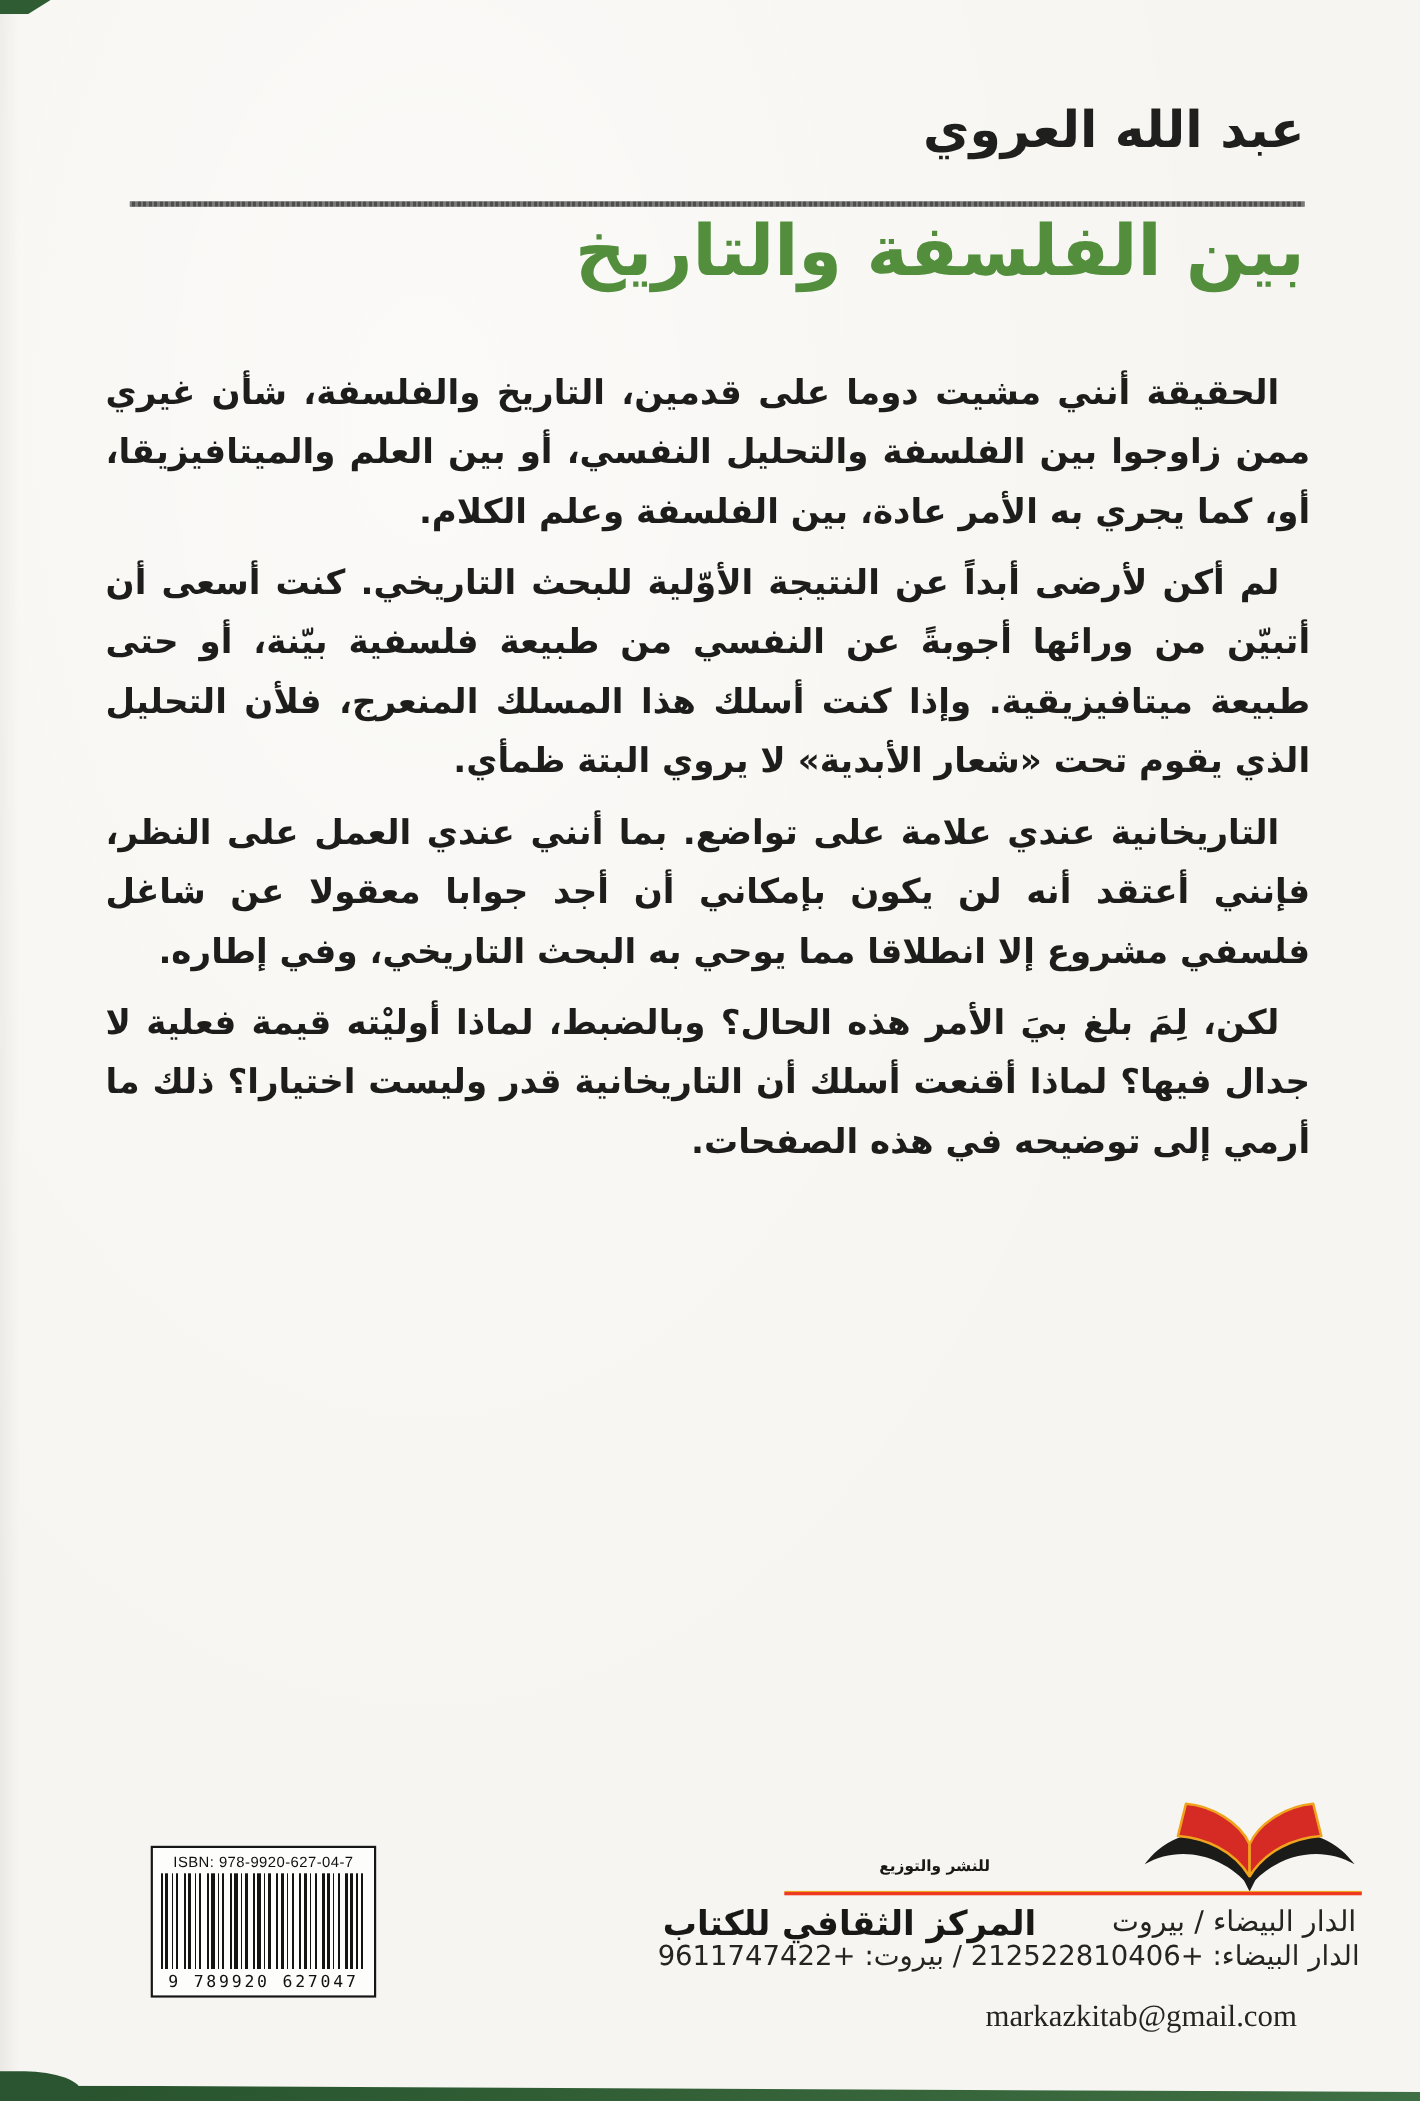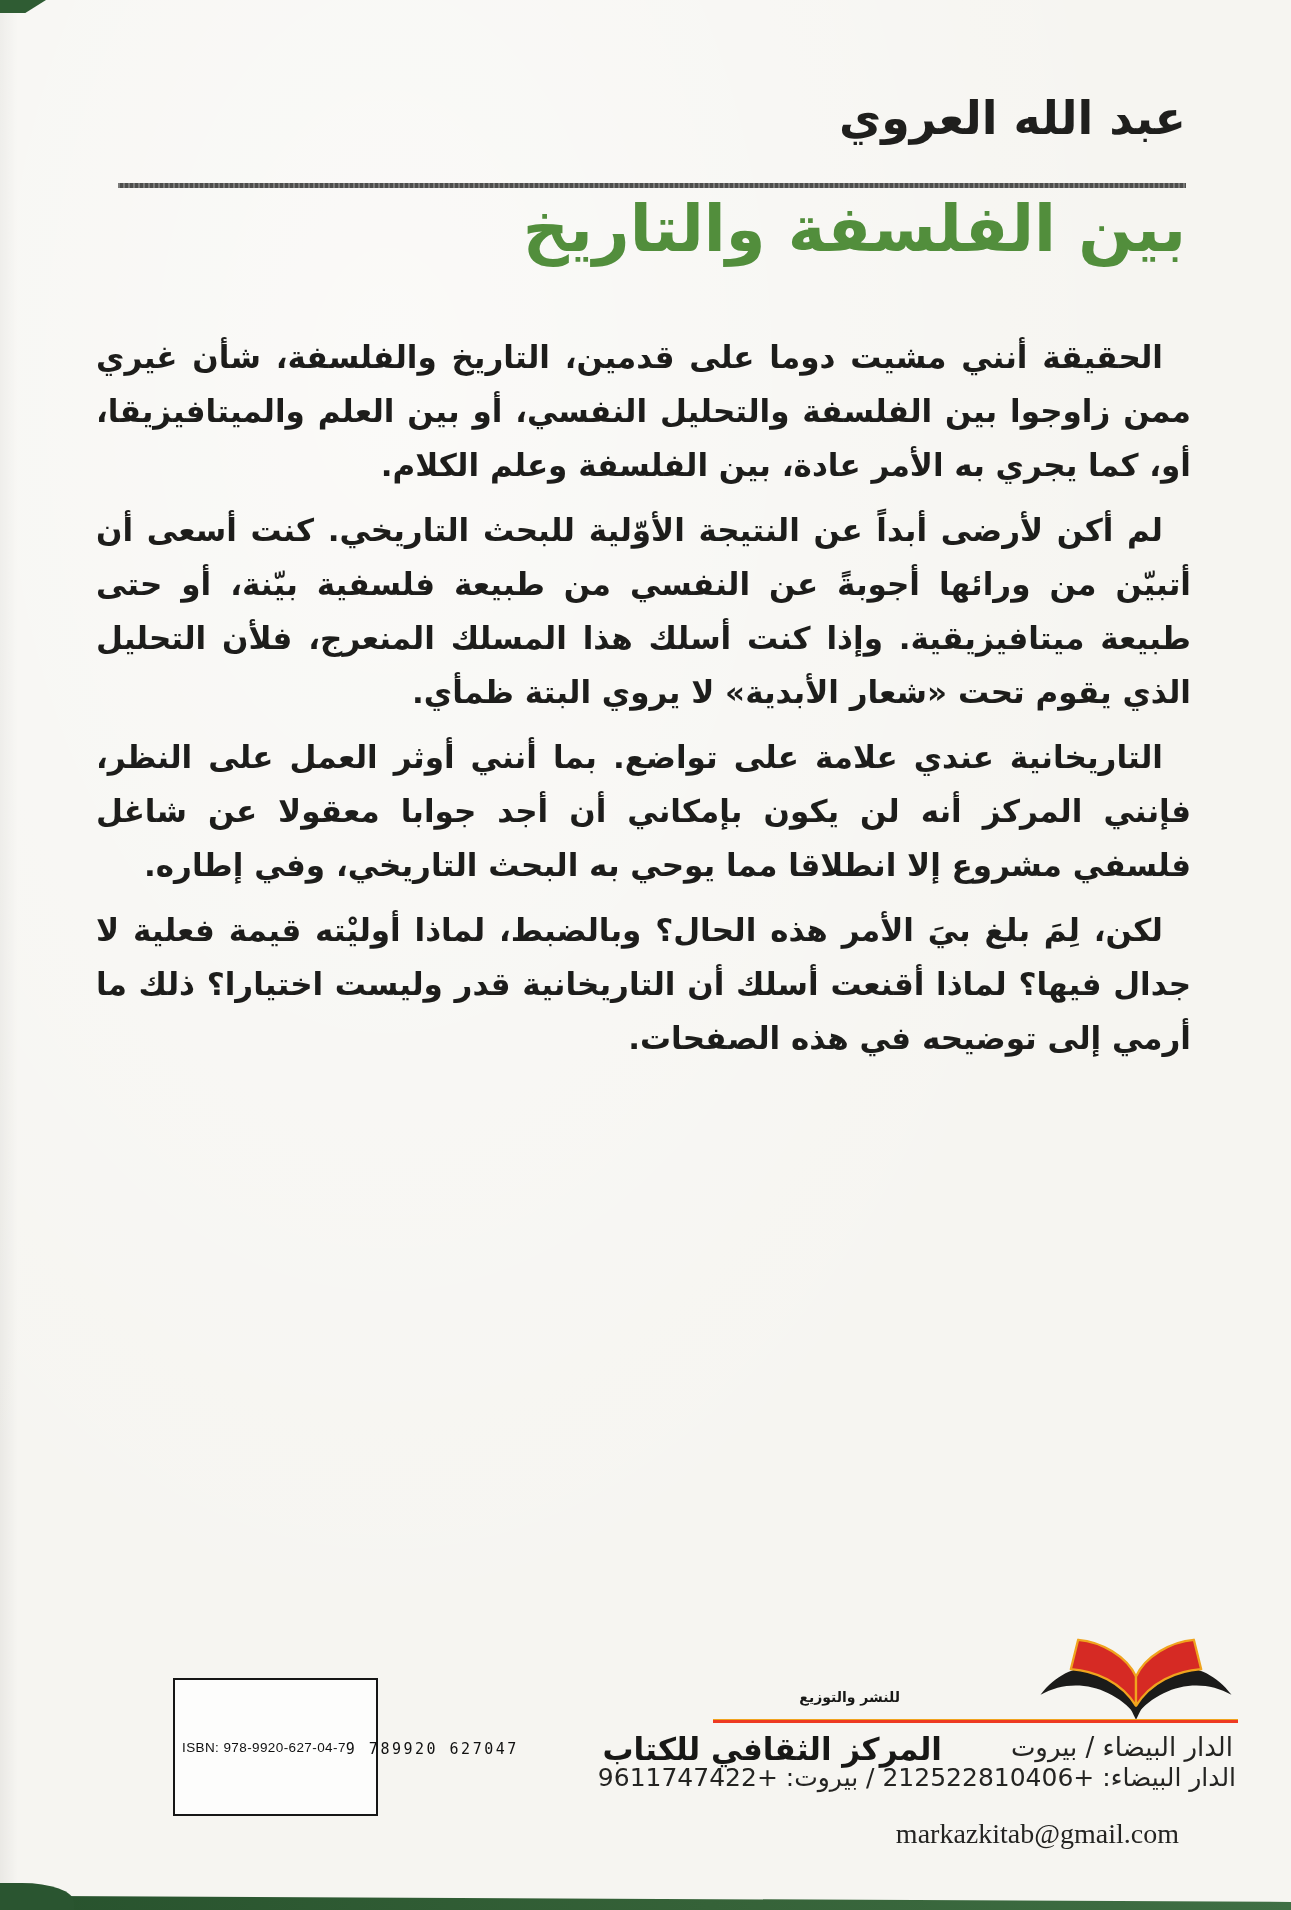--- a/index.html
+++ b/index.html
@@ -61,22 +61,22 @@
     position:absolute;top:330px;right:100px;width:1095px;
     font-size:31px;font-weight:700;line-height:54px;
     text-align:justify;
   }
   .body-text p{margin:0 0 11px;text-indent:28px;}
 
   
   .barcode{
     position:absolute;left:137px;top:1678px;width:205px;height:138px;
     box-sizing:border-box;border:2px solid #161616;background:#fdfdfc;
-    display:flex;flex-direction:row;align-items:center;
-    padding:5px 7px 4px;direction:ltr;margin-left:36px;
+    display:flex;flex-direction:column;align-items:center;
+    padding:5px 7px 4px;direction:ltr;
   }
   .isbn{
     font-family:"Liberation Sans", sans-serif;
     font-size:13.5px;color:#101010;letter-spacing:.4px;white-space:nowrap;
   }
   .bars{
     width:100%;flex:1;margin-top:3px;
     background:repeating-linear-gradient(to right,
       #141414 0 2px, #fdfdfc 2px 4px,
       #141414 4px 7px, #fdfdfc 7px 10px,
@@ -126,21 +126,21 @@
 
   <div class="author">عبد الله العروي</div>
 
   <div class="divider"></div>
 
   <h1 class="title">بين الفلسفة والتاريخ</h1>
 
   <div class="body-text">
     <p>الحقيقة أنني مشيت دوما على قدمين، التاريخ والفلسفة، شأن غيري ممن زاوجوا بين الفلسفة والتحليل النفسي، أو بين العلم والميتافيزيقا، أو، كما يجري به الأمر عادة، بين الفلسفة وعلم الكلام.</p>
     <p>لم أكن لأرضى أبداً عن النتيجة الأوّلية للبحث التاريخي. كنت أسعى أن أتبيّن من ورائها أجوبةً عن النفسي من طبيعة فلسفية بيّنة، أو حتى طبيعة ميتافيزيقية. وإذا كنت أسلك هذا المسلك المنعرج، فلأن التحليل الذي يقوم تحت «شعار الأبدية» لا يروي البتة ظمأي.</p>
-    <p>التاريخانية عندي علامة على تواضع. بما أنني أوثر العمل على النظر، فإنني المركز أنه لن يكون بإمكاني أن أجد جوابا معقولا عن شاغل فلسفي مشروع إلا انطلاقا مما يوحي به البحث التاريخي، وفي إطاره.</p>
+    <p>التاريخانية عندي علامة على تواضع. بما أنني عندي العمل على النظر، فإنني أعتقد أنه لن يكون بإمكاني أن أجد جوابا معقولا عن شاغل فلسفي مشروع إلا انطلاقا مما يوحي به البحث التاريخي، وفي إطاره.</p>
     <p>لكن، لِمَ بلغ بيَ الأمر هذه الحال؟ وبالضبط، لماذا أوليْته قيمة فعلية لا جدال فيها؟ لماذا أقنعت أسلك أن التاريخانية قدر وليست اختيارا؟ ذلك ما أرمي إلى توضيحه في هذه الصفحات.</p>
   </div>
 
   <div class="barcode">
     <div class="isbn">ISBN: 978-9920-627-04-7</div>
     <div class="bars"></div>
     <div class="digits">9 789920 627047</div>
   </div>
 
   <svg class="logo" width="202" height="97" viewBox="0 0 220 100" aria-hidden="true">

